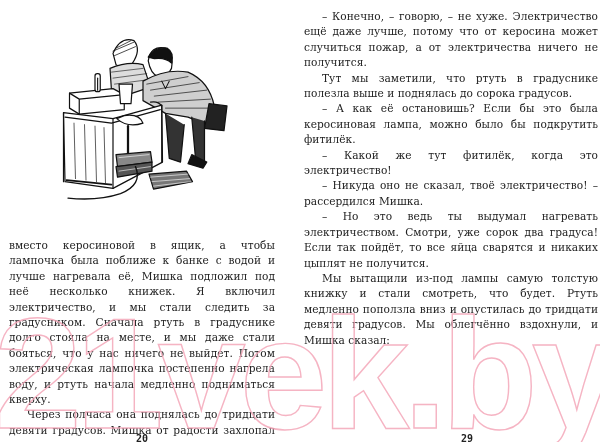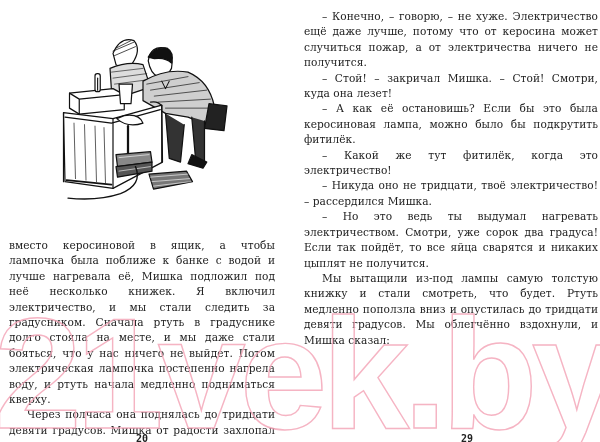--- a/index.html
+++ b/index.html
@@ -76,24 +76,24 @@
     <p class="noindent">вместо керосиновой в ящик, а чтобы лампочка была поближе к банке с водой и лучше нагревала её, Мишка подложил под неё несколько книжек. Я включил электричество, и мы стали следить за градусником. Сначала ртуть в градуснике долго стояла на месте, и мы даже стали бояться, что у нас ничего не выйдет. Потом электрическая лампочка постепенно нагрела воду, и ртуть начала медленно подниматься кверху.</p>
     <p>Через полчаса она поднялась до тридцати девяти градусов. Мишка от радости захлопал в ладоши и закричал:</p>
 
   </div>
   <div class="pagenum pagenum-left">20</div>
 </div>
 
 <div class="page page-right">
   <div class="text right-text" style="left:4px; width:294px;">
     <p>– Конечно, – говорю, – не хуже. Электричество ещё даже лучше, потому что от керосина может случиться пожар, а от электричества ничего не получится.</p>
-    <p>– Стой! – закричал Мишка. – Стой! Смотри, куда она лезет!</p>
+    <p>Тут мы заметили, что ртуть в градуснике полезла выше и поднялась до сорока градусов.</p>
     <p>– А как её остановишь? Если бы это была керосиновая лампа, можно было бы подкрутить фитилёк.</p>
     <p>– Какой же тут фитилёк, когда это электричество!</p>
-    <p>– Никуда оно не тридцати, твоё электричество! – рассердился Мишка.</p>
+    <p>– Никуда оно не сказал, твоё электричество! – рассердился Мишка.</p>
     <p>– Но это ведь ты выдумал нагревать электричеством. Смотри, уже сорок два градуса! Если так пойдёт, то все яйца сварятся и никаких цыплят не получится.</p>
     <p>Мы вытащили из-под лампы самую толстую книжку и стали смотреть, что будет. Ртуть медленно поползла вниз и опустилась до тридцати девяти градусов. Мы облегчённо вздохнули, и Мишка сказал:</p>
 
   </div>
   <div class="pagenum" style="left:161px;">29</div>
 </div>
 
 <svg class="watermark" viewBox="0 0 600 142" xmlns="http://www.w3.org/2000/svg">
   <text x="-6" y="128" font-family="Liberation Sans, sans-serif" font-weight="bold" font-size="158" letter-spacing="-6" fill="none" stroke="#f4a7b9" stroke-width="1.4" opacity="0.85">21vek.by</text>
 </svg>

